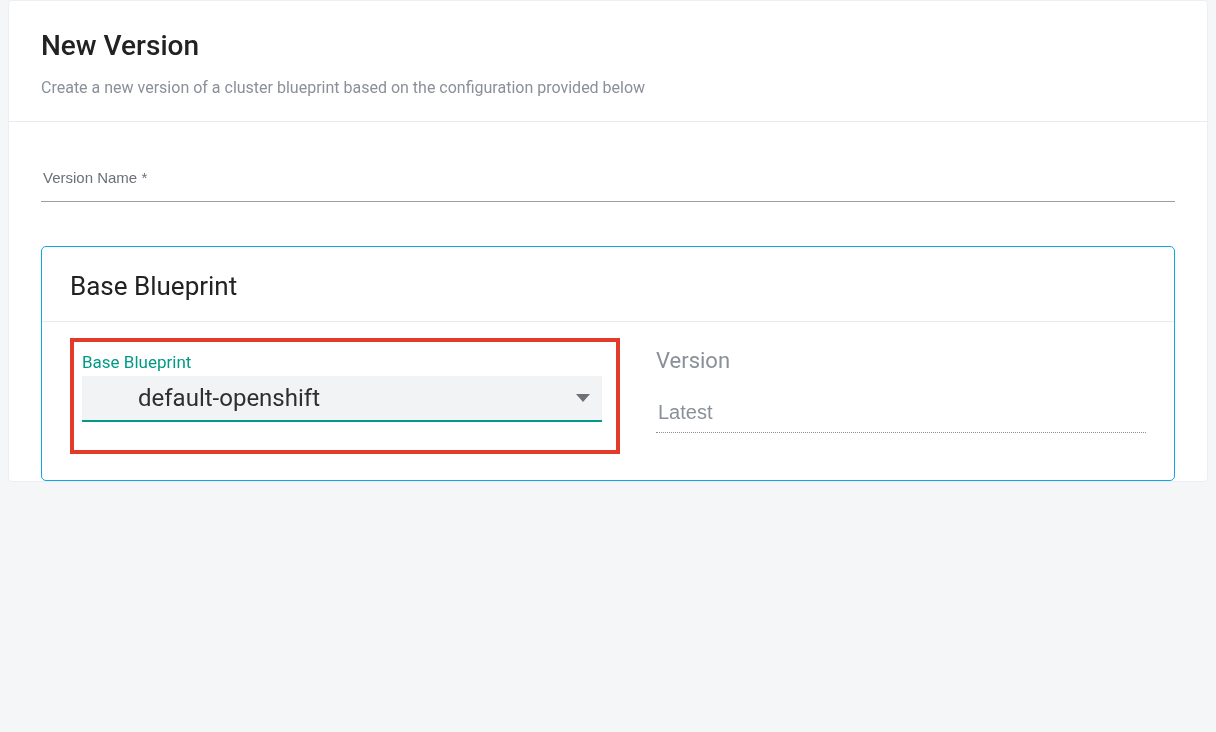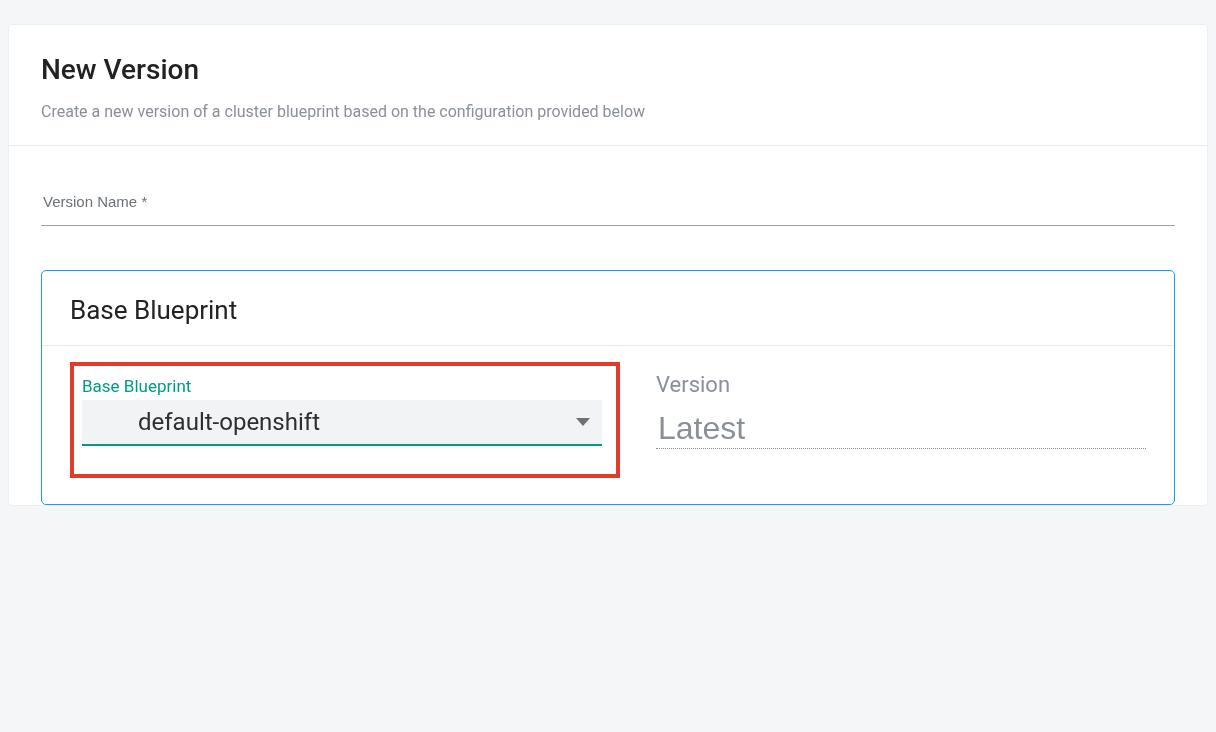--- a/index.html
+++ b/index.html
@@ -7,21 +7,21 @@
     margin: 0;
     padding: 0;
     font-family: -apple-system, BlinkMacSystemFont, "Segoe UI", Roboto, "Helvetica Neue", Arial, sans-serif;
     background: #f5f6f7;
     color: #222;
   }
   .page {
     width: 1216px;
     min-height: 732px;
     background: #f5f6f7;
-    padding: 24px 8px 8px 8px;
+    padding: 0 8px 8px 8px;
   }
   .card {
     background: #ffffff;
     border: 1px solid #eceff1;
     border-radius: 4px;
   }
   .header {
     padding: 28px 32px 24px 32px;
     border-bottom: 1px solid #e8eaed;
   }
@@ -113,28 +113,28 @@
     border-top: 8px solid #6d7177;
   }
   .version-wrap {
     flex: 1;
     margin-top: 4px;
   }
   .version-label {
     font-size: 22px;
     color: #8a9099;
     display: block;
-    margin-bottom: 12px;
+    margin-bottom: 20px;
   }
   .version-input {
     width: 100%;
     height: 40px;
     border: none;
     border-bottom: 1px dotted #8a9099;
-    font-size: 32px;
+    font-size: 20px;
     color: #0c4a6e;
     background: transparent;
   }
   .version-input::placeholder { color: #8a9099; opacity: 1; }
 </style>
 </head>
 <body>
 
 <div class="page">
   <div class="card">

